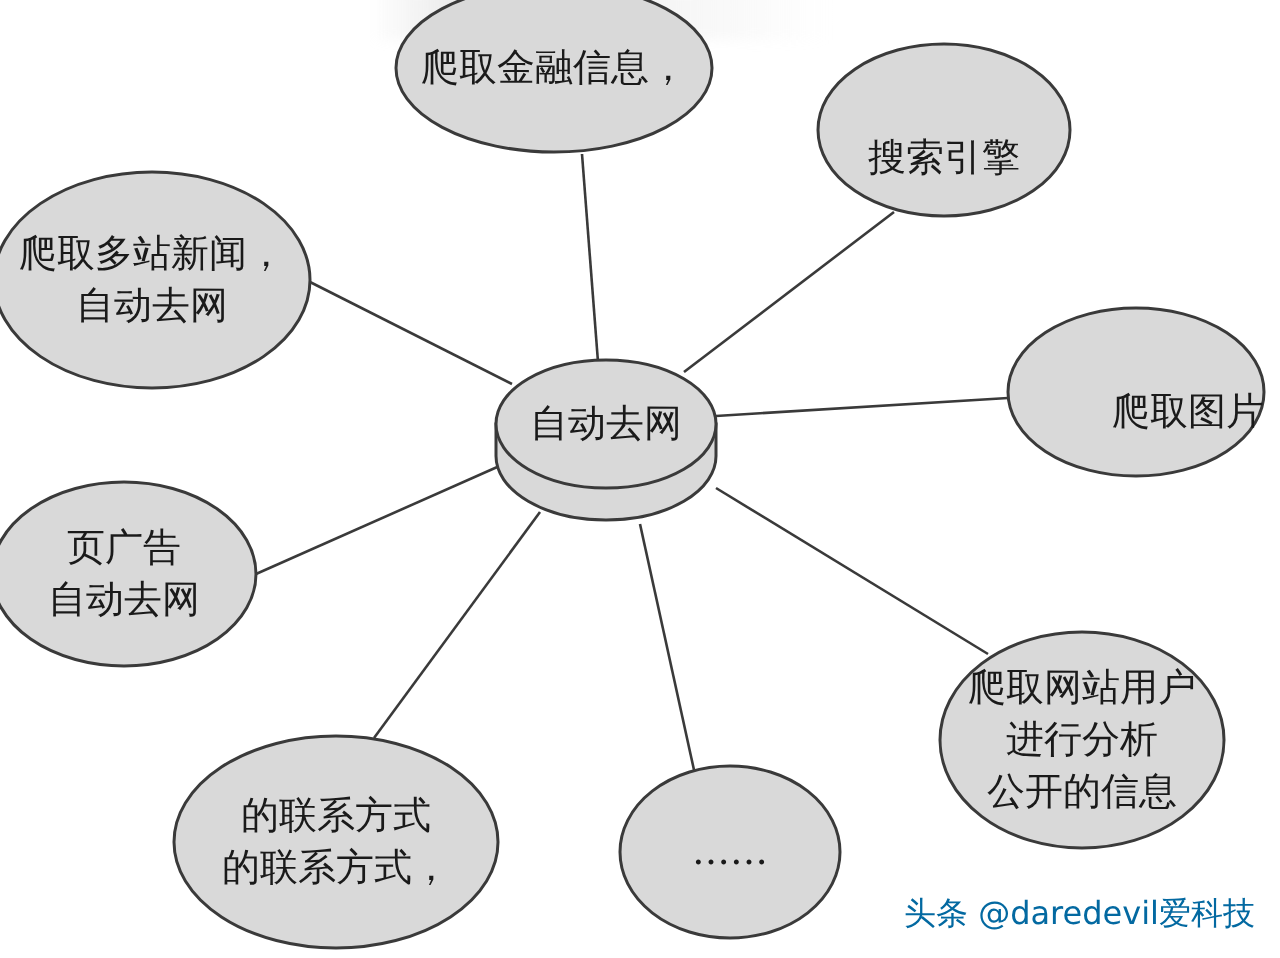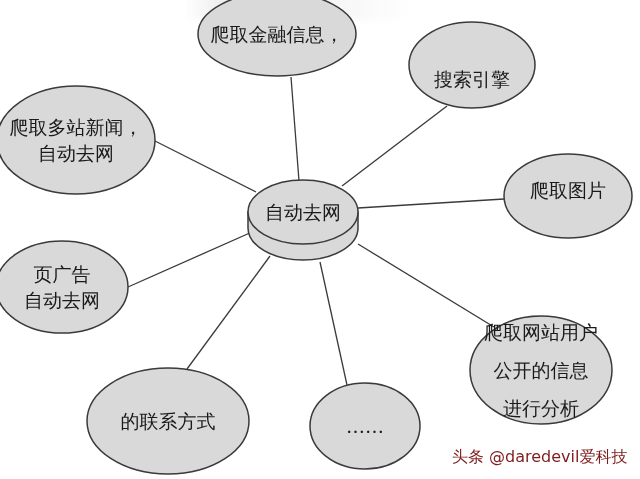--- a/index.html
+++ b/index.html
@@ -46,21 +46,21 @@
     }
     .node-label span {
       display: block;
     }
     .credit {
       position: absolute;
       left: 452px;
       top: 447px;
       font-family: "DejaVu Sans", "Liberation Sans", sans-serif;
       font-size: 16px;
-      color: #7f1d1d;
+      color: #0369a1;
       white-space: nowrap;
       text-shadow: 0 0 2px #ffffff;
     }
   </style>
 </head>
 <body>
 
 <div class="watermark-top"></div>
 
 <svg id="diagram" viewBox="0 0 640 479" xmlns="http://www.w3.org/2000/svg">
@@ -96,34 +96,35 @@
     <div class="node-label" style="left: 198px; top: -8px; width: 158px; height: 84px;">
       <span>爬取金融信息，</span>
     </div>
     <div class="node-label" style="left: 409px; top: 36px; width: 126px; height: 86px;">
       <span>搜索引擎</span>
     </div>
     <div class="node-label" style="left: -3px; top: 86px; width: 158px; height: 108px;">
       <span>爬取多站新闻，</span>
       <span>自动去网</span>
     </div>
-    <div class="node-label" style="left: 504px; top: 148px; width: 128px; height: 84px;">
+    <div class="node-label" style="left: 504px; top: 164px; width: 128px; height: 84px; align-items: flex-end;">
       <span>爬取图片</span>
     </div>
     <div class="node-label" style="left: -4px; top: 241px; width: 132px; height: 92px;">
       <span>页广告</span>
       <span>自动去网</span>
     </div>
     <div class="node-label" style="left: 87px; top: 368px; width: 162px; height: 106px;">
       <span>的联系方式</span>
+      <span>的联系方式，</span>
     </div>
     <div class="node-label" style="left: 310px; top: 383px; width: 110px; height: 86px;">
       <span>……</span>
     </div>
-    <div class="node-label" style="left: 470px; top: 316px; width: 142px; height: 108px; gap: 12px;">
+    <div class="node-label" style="left: 470px; top: 316px; width: 142px; height: 108px;">
       <span>爬取网站用户</span>
+      <span>进行分析</span>
       <span>公开的信息</span>
-      <span>进行分析</span>
     </div>
     <div class="node-label" style="left: 248px; top: 180px; width: 110px; height: 64px;">自动去网</div>
   </div>
 
 <div class="credit">头条 @daredevil爱科技</div>
 
 </body></html>

